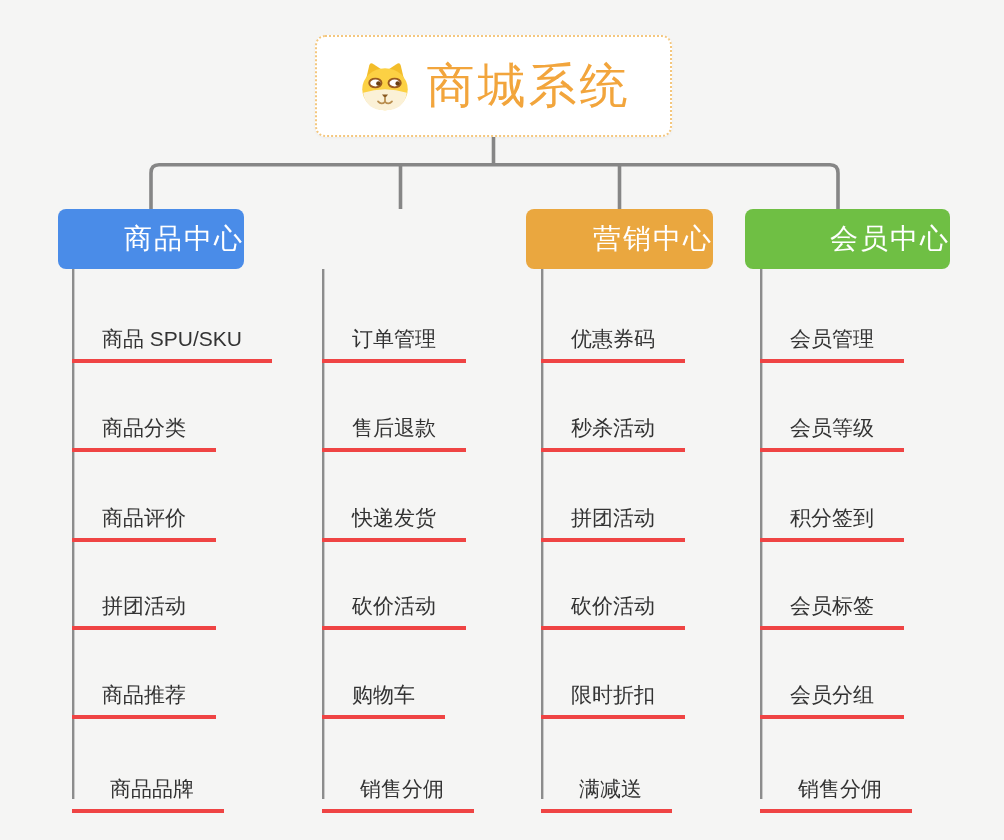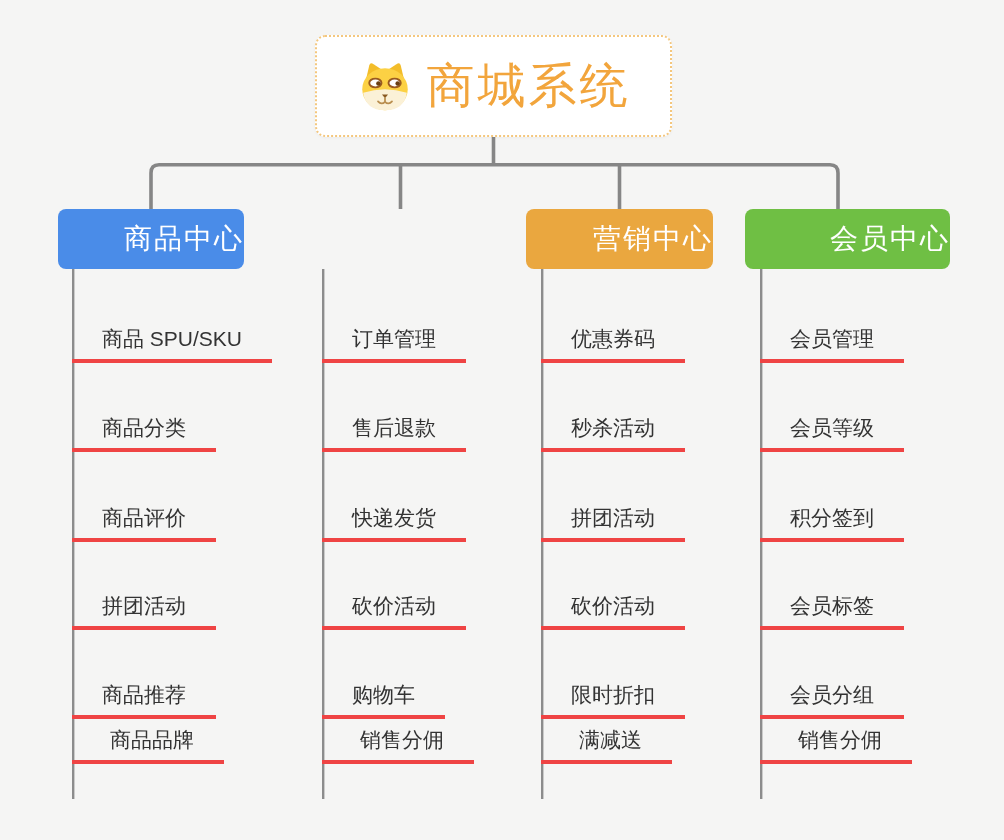--- a/index.html
+++ b/index.html
@@ -69,21 +69,21 @@
   }
   .col0{left:72px;}
   .col1{left:322px;}
   .col2{left:541px;}
   .col3{left:760px;}
   .row0{top:315px;}
   .row1{top:404px;}
   .row2{top:494px;}
   .row3{top:582px;}
   .row4{top:671px;}
-  .row5{top:716px;padding-left:38px;}
+  .row5{top:765px;padding-left:38px;}
 </style>
 </head>
 <body>
 
 <div class="canvas">
 
   <svg class="wires" width="1004" height="840" viewBox="0 0 1004 840">
     <path class="bracket" d="M493.5 137 L493.5 163"></path>
     <path class="bracket" d="M151 209 V173 Q151 164.8 159 164.8 H830 Q838 164.8 838 173 V209"></path>
     <path class="bracket" d="M400.5 164.8 V209"></path>

